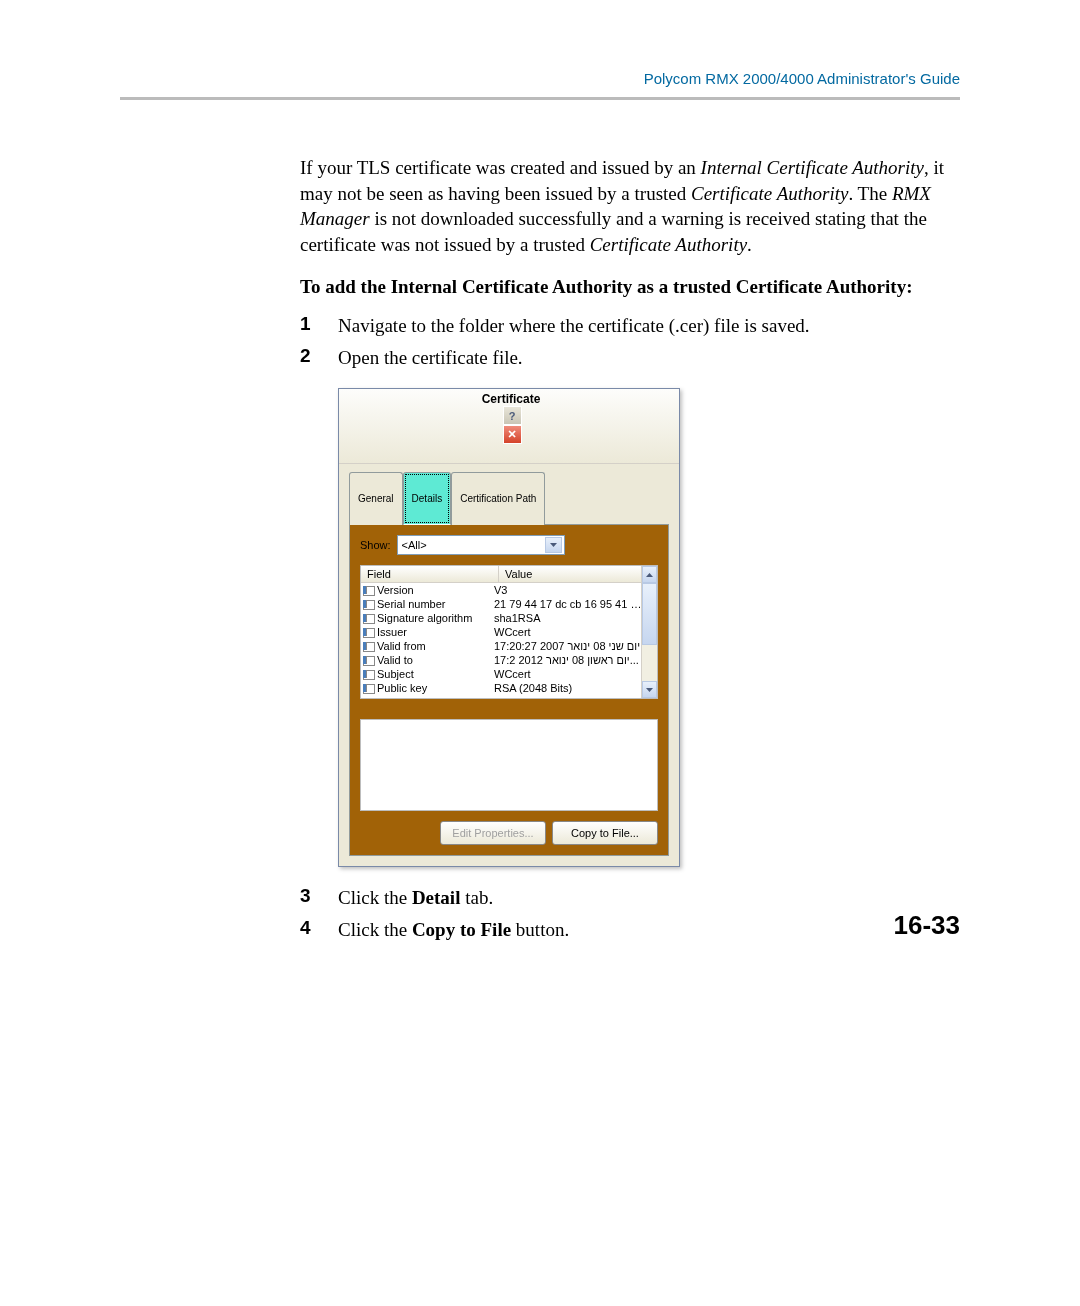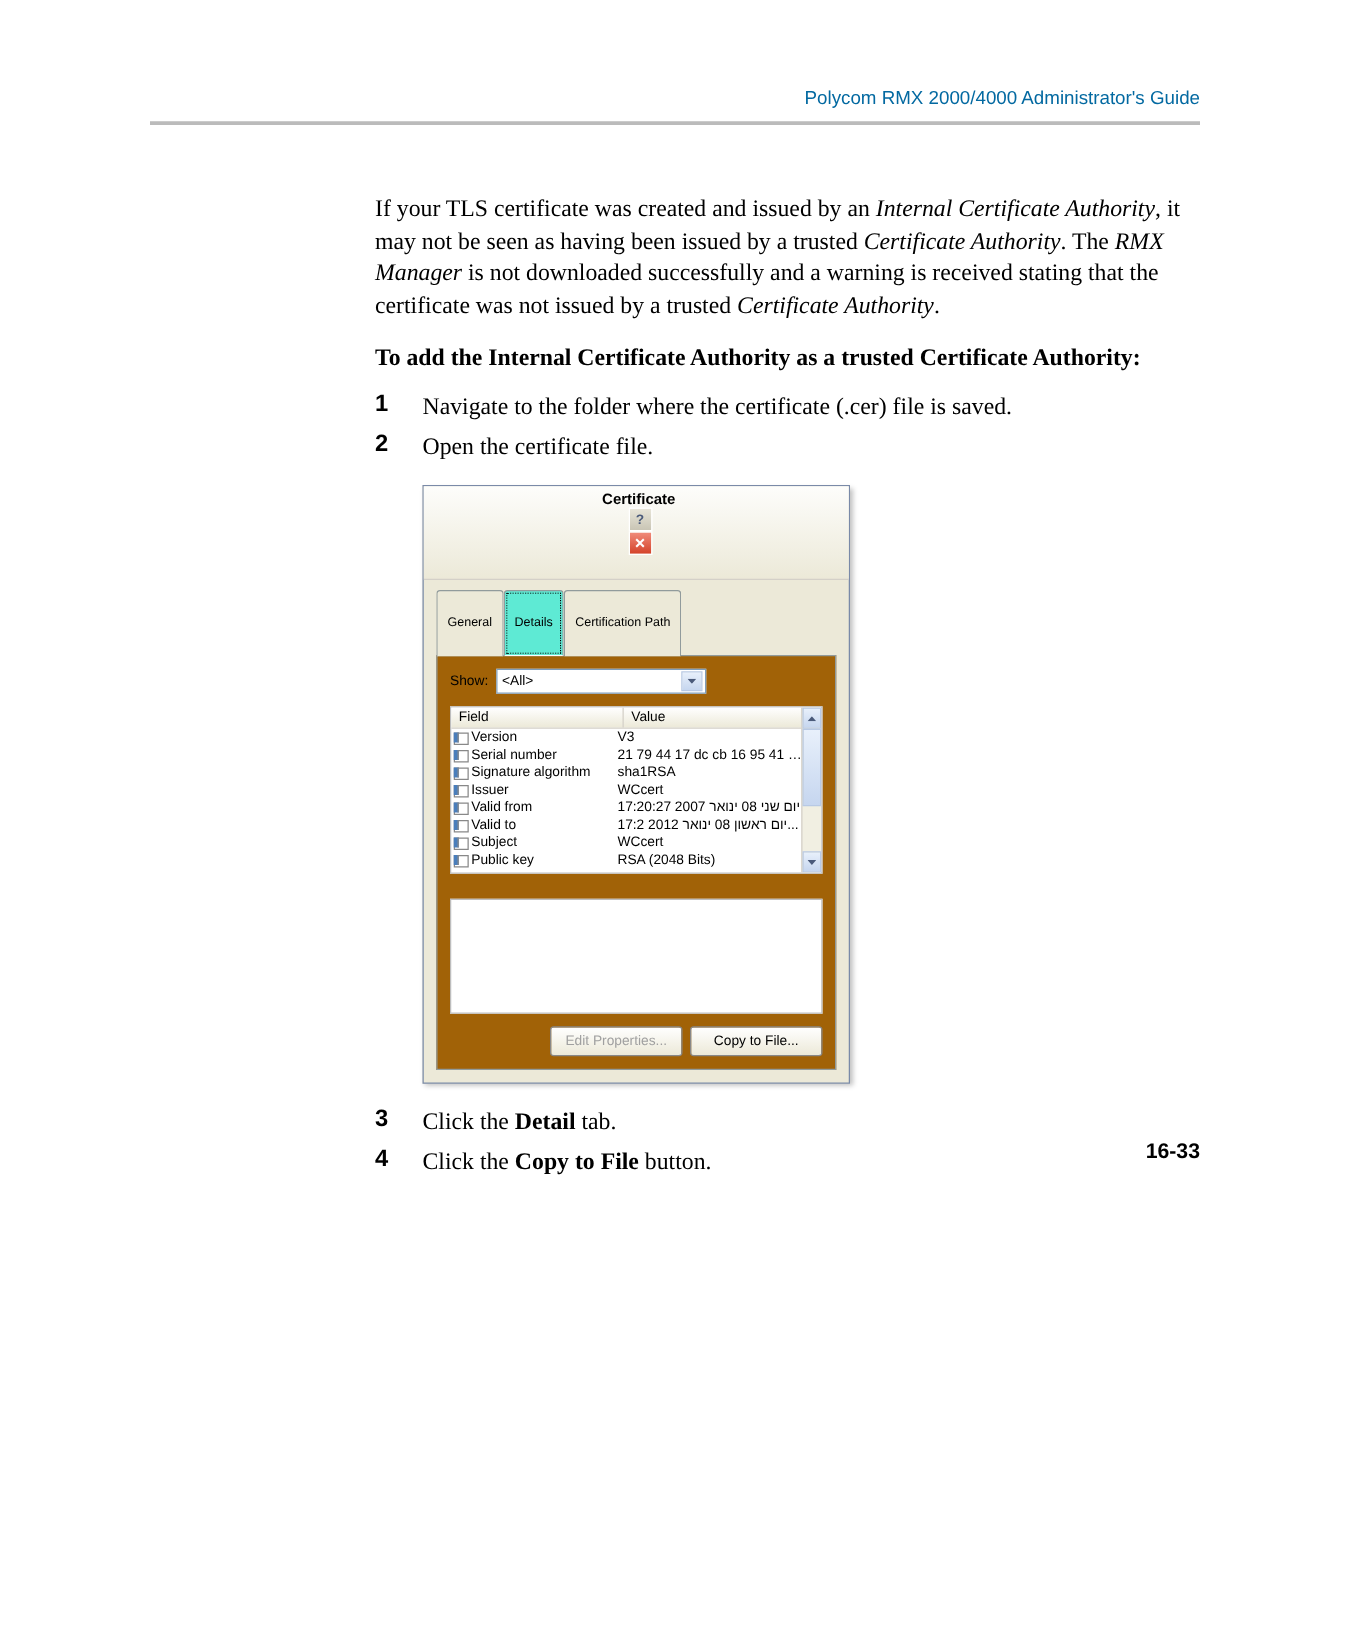--- a/index.html
+++ b/index.html
@@ -307,25 +307,25 @@
     justify-content: flex-end;
     padding: 10px 10px 10px 10px;
   }
   .ok-row .win-btn {
     border: 1px solid #2a55a5;
     box-shadow: inset 0 0 0 1px #8ab2ec;
     min-width: 72px;
   }
   .page-num {
     position: absolute;
-    bottom: 78px;
+    bottom: 68px;
     right: 120px;
     font-family: "Century Gothic", Futura, Arial, sans-serif;
     font-weight: bold;
-    font-size: 17px;
+    font-size: 26px;
   }
 </style>
 </head>
 <body>
 
 <div class="page">
   <div class="header-text">Polycom RMX 2000/4000 Administrator's Guide</div>
   <hr class="header-rule">
 
   <div class="content">

